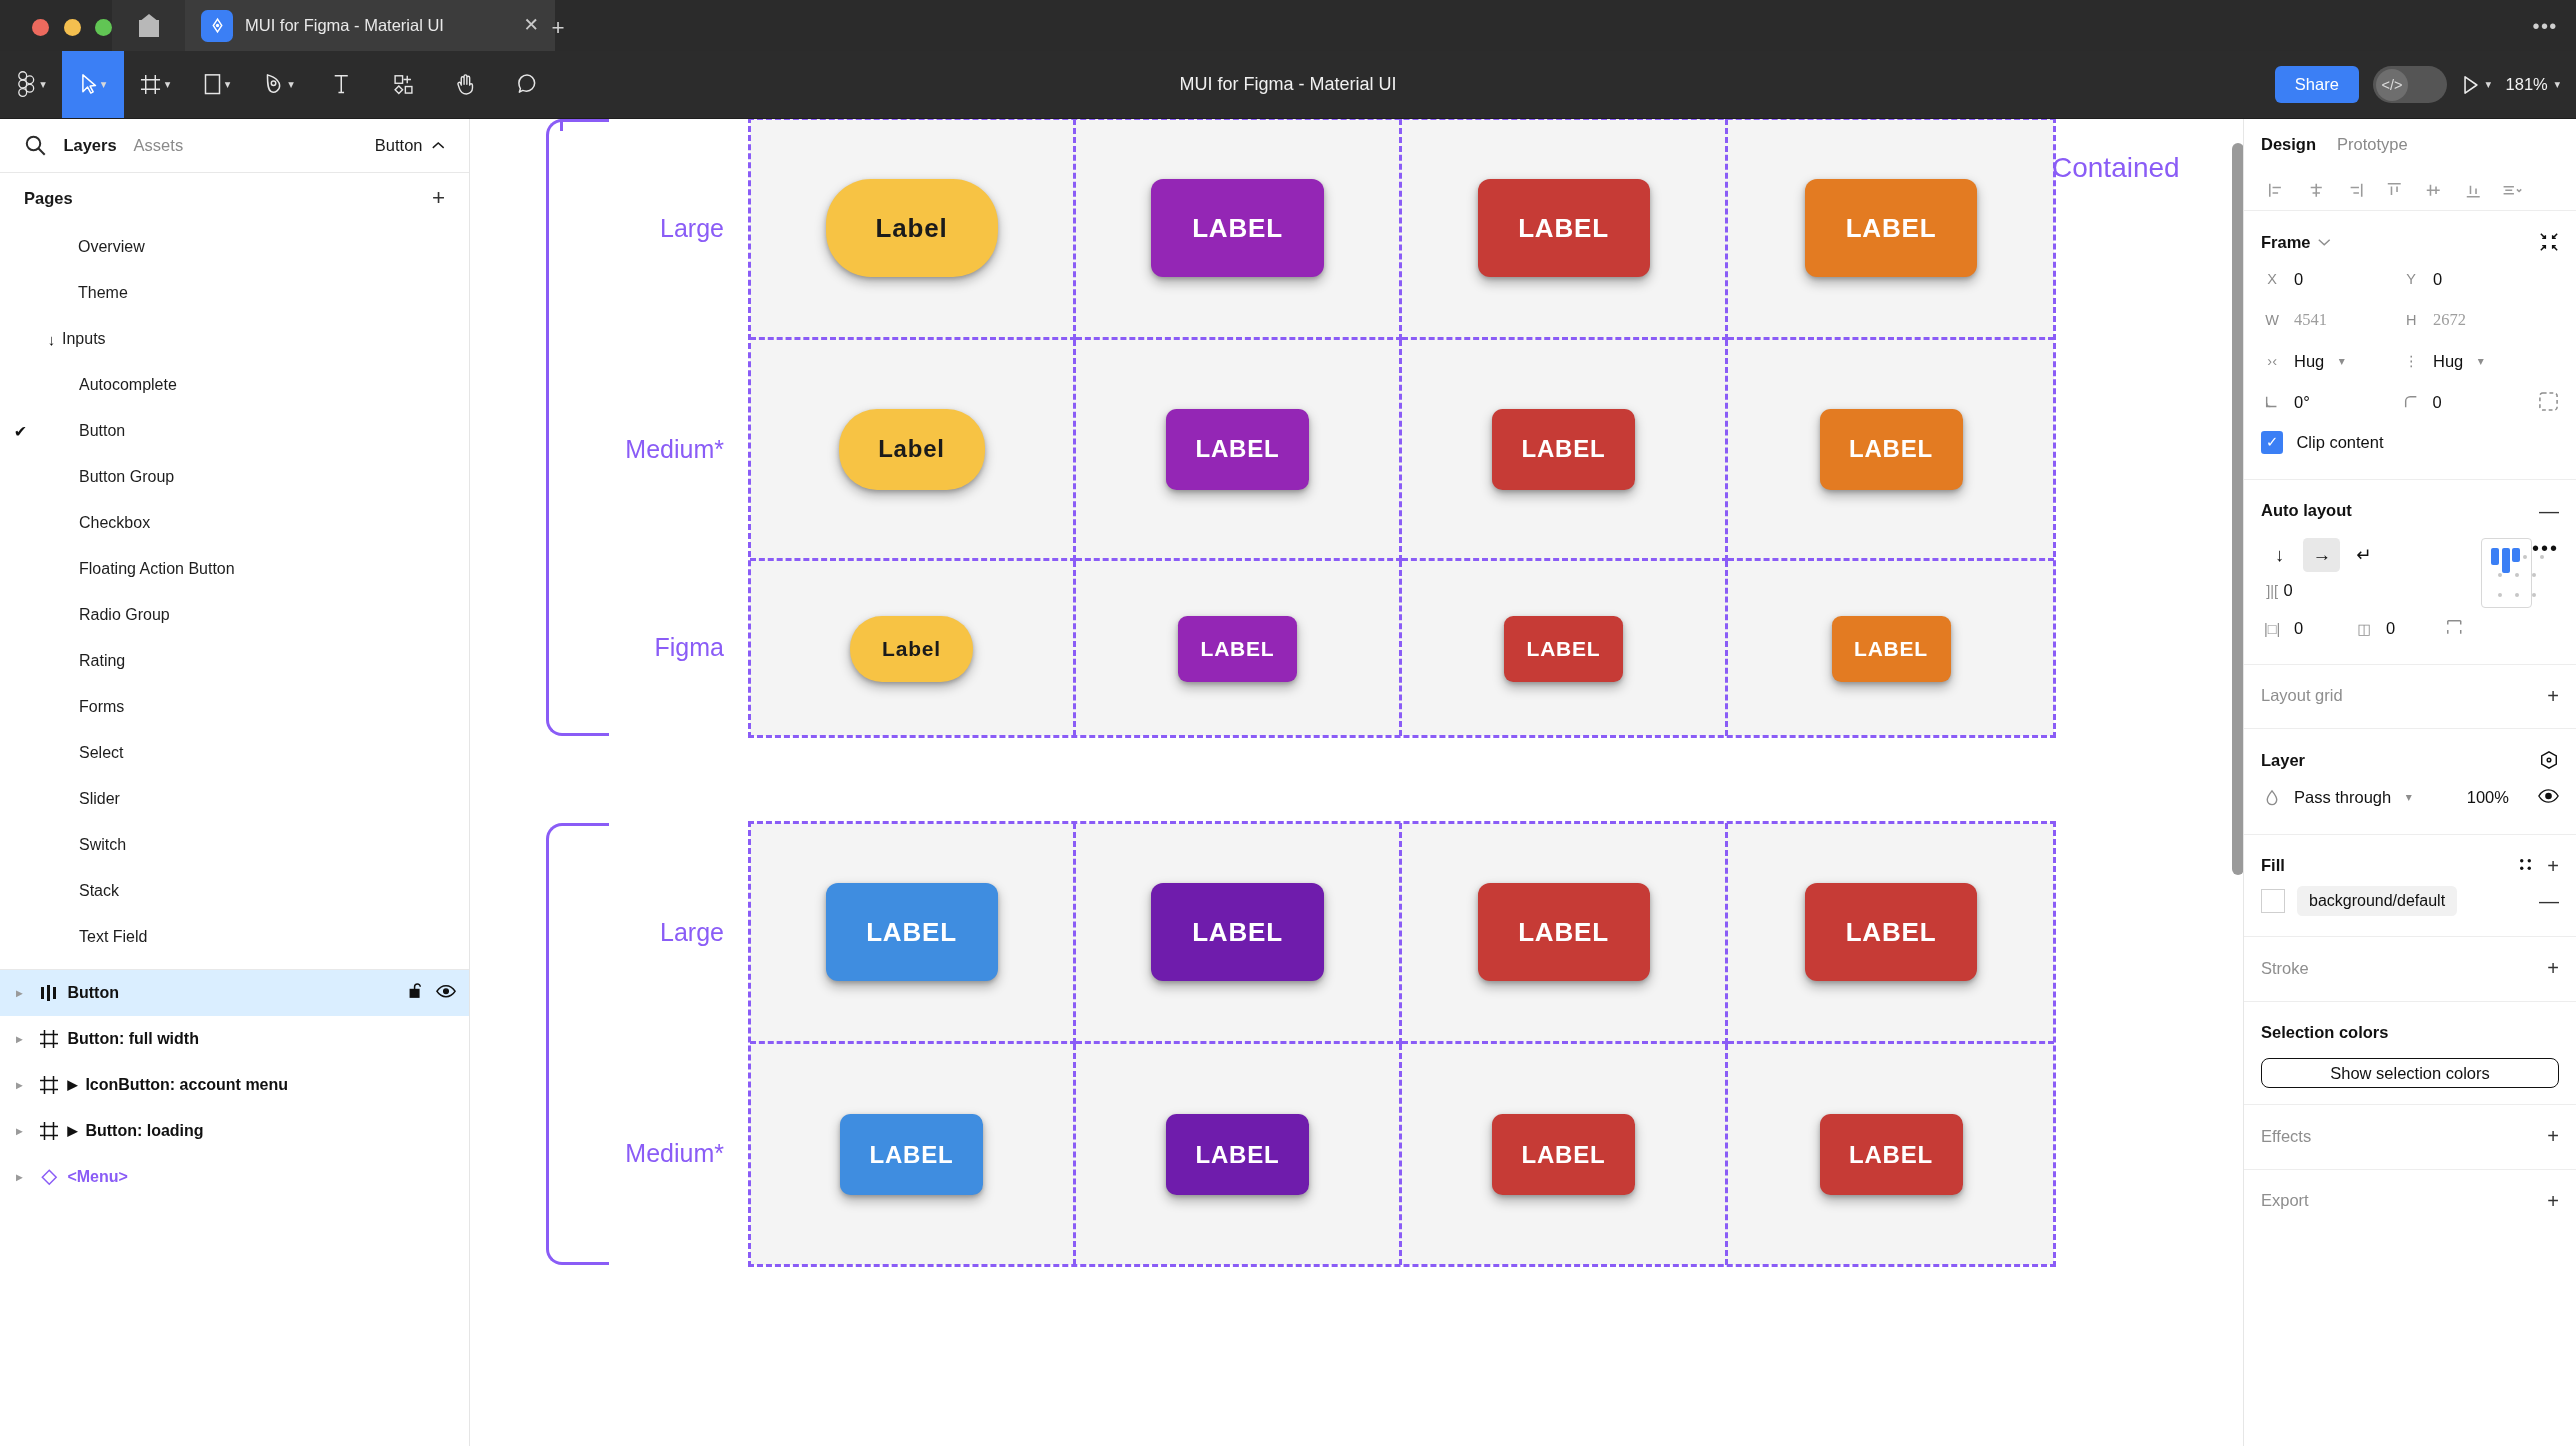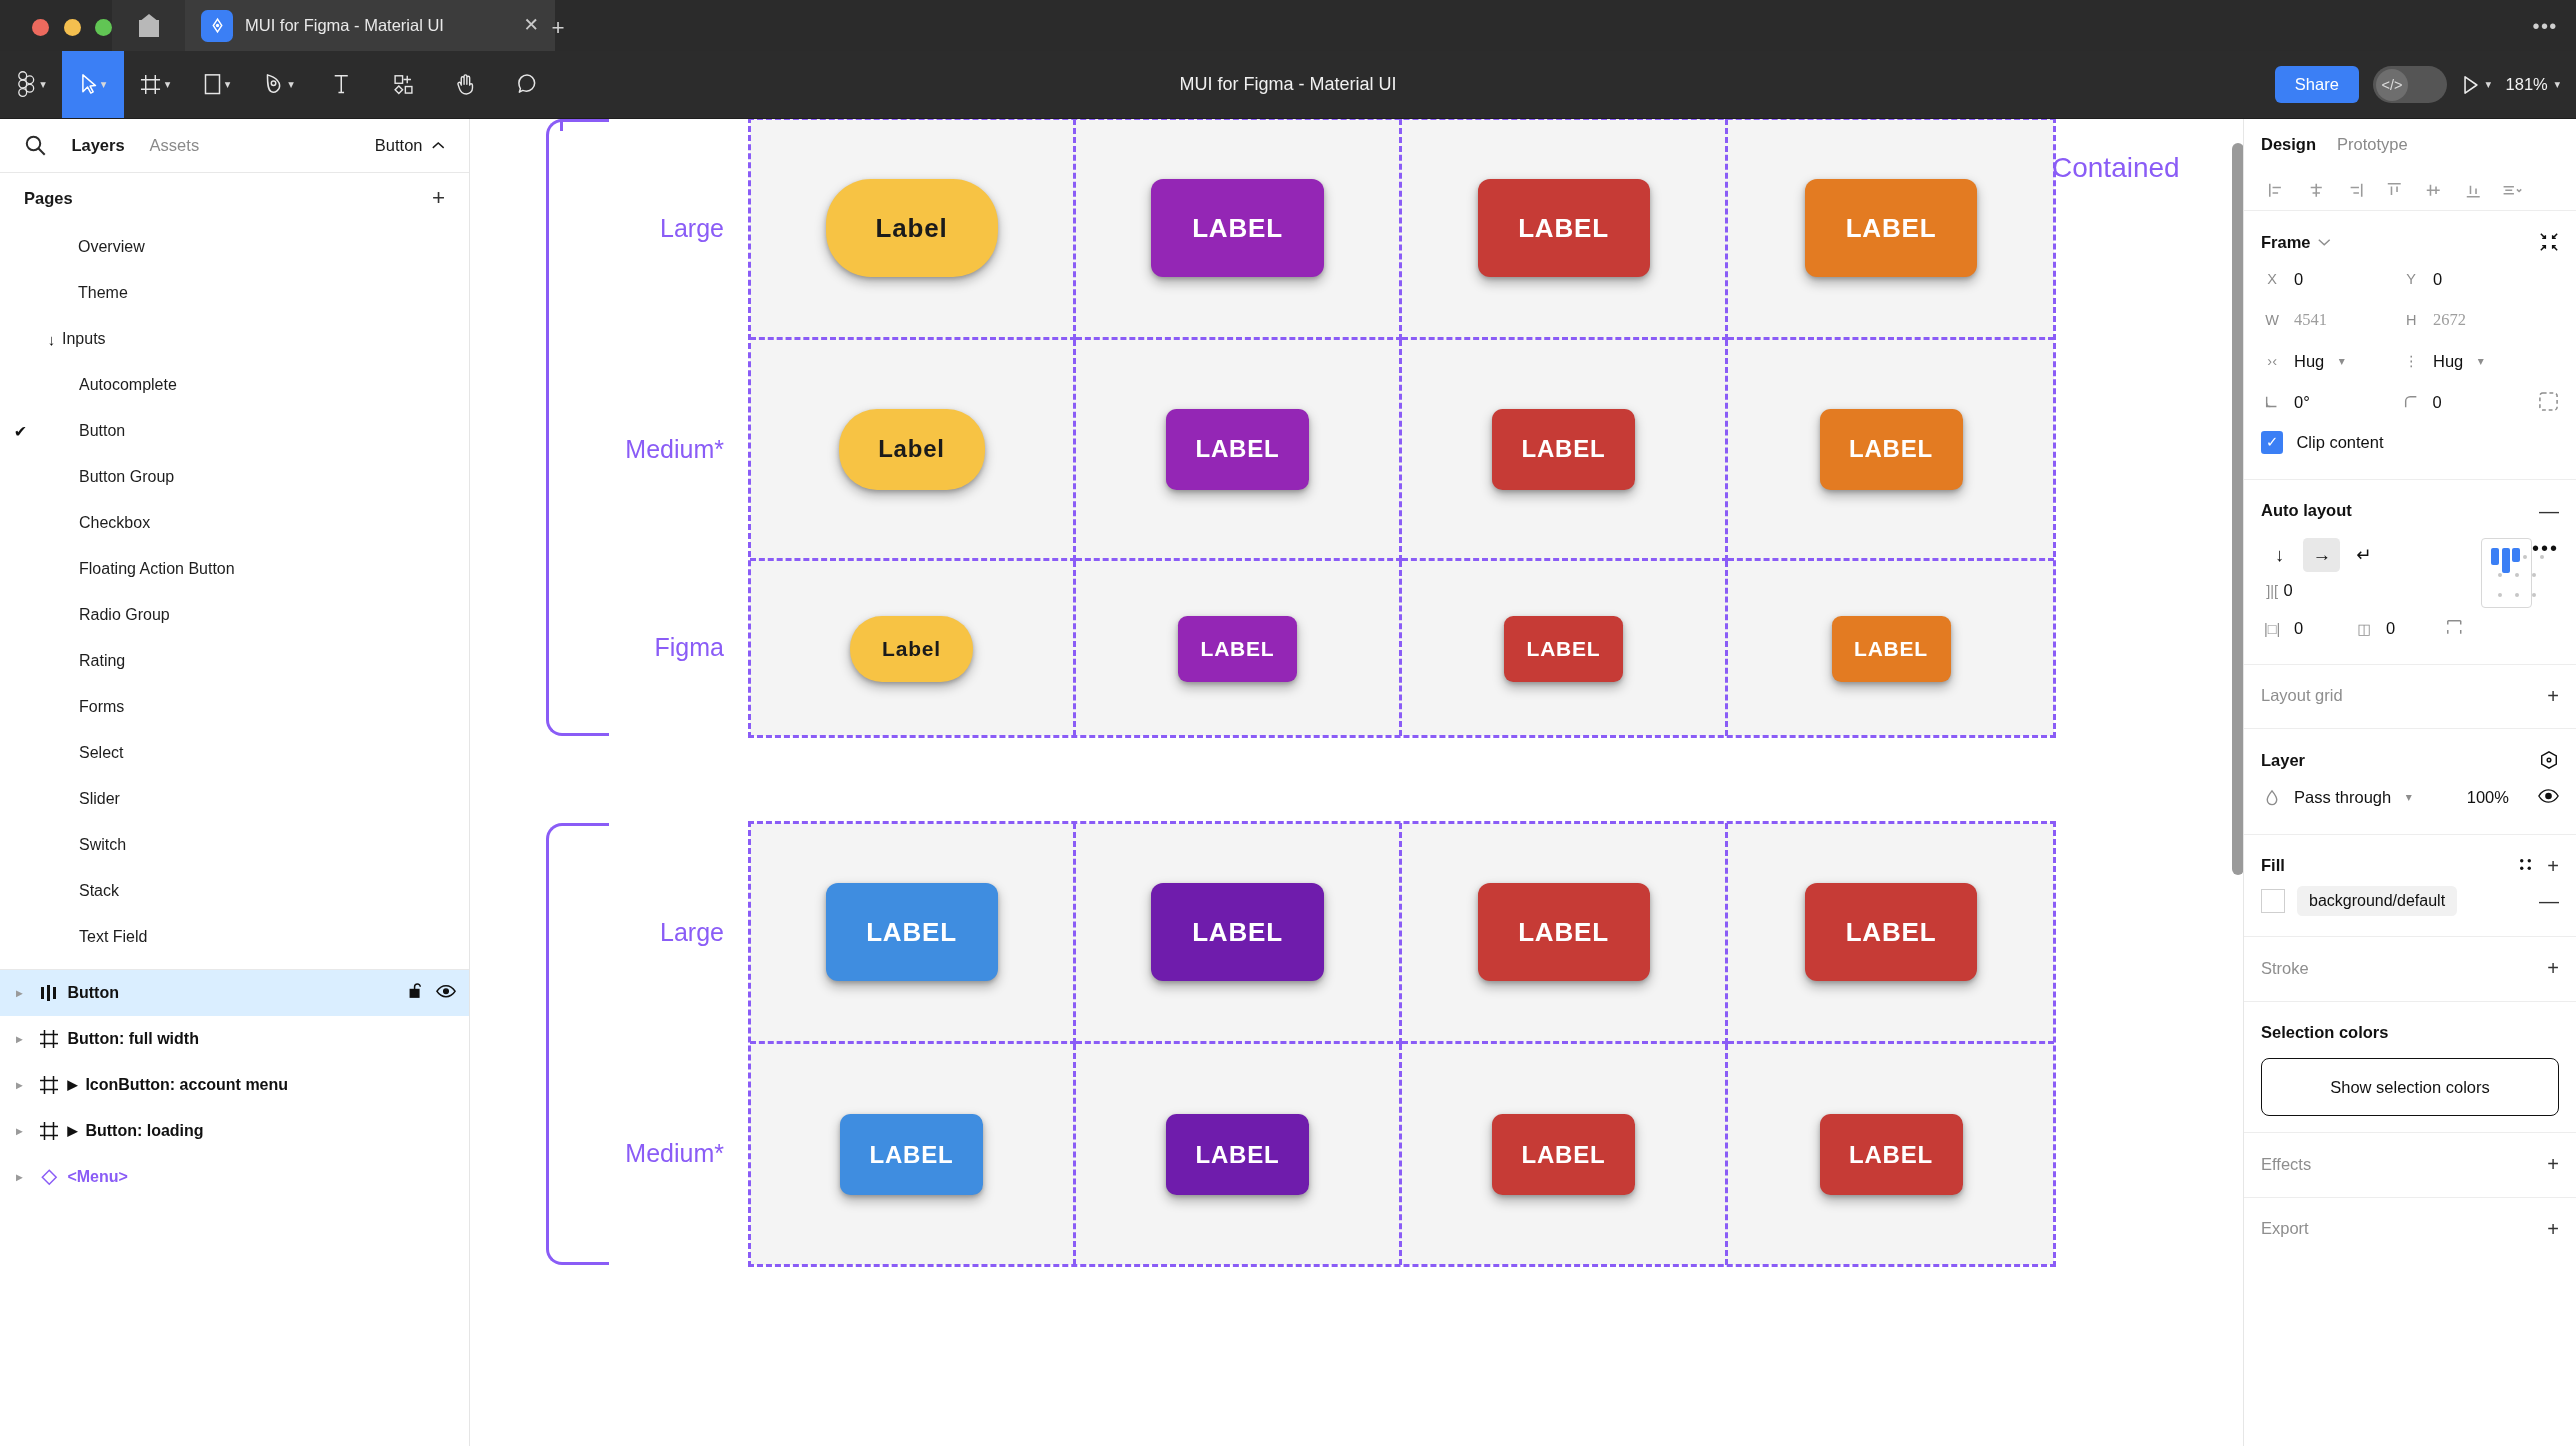--- a/index.html
+++ b/index.html
@@ -50,21 +50,21 @@
   #dev-toggle { width:74px; height:37px; border-radius:18.5px; background:#555;
     display:flex; align-items:center; padding:2.6px; cursor:pointer; }
   #dev-knob { width:32px; height:32px; border-radius:50%; background:#6e6e6e;
     display:flex; align-items:center; justify-content:center; color:#dcdcdc; font-size:14.5px; }
   #play-grp { display:flex; align-items:center; gap:6.6px; color:#ececec; }
   #zoom-grp { display:flex; align-items:center; gap:6.6px; color:#f2f2f2; font-size:16.5px; }
 
   
   #left-panel { position:absolute; left:0; top:119px; width:470px; height:1328px;
     background:#fff; border-right:0.7px solid #e5e5e5; }
-  #lp-tabs { height:54px; display:flex; align-items:center; padding:0 24px; gap:25px;
+  #lp-tabs { height:54px; display:flex; align-items:center; padding:0 24px; gap:17px;
     border-bottom:0.7px solid #e8e8e8; }
   #lp-search { width:22.4px; height:22.4px; flex:none; }
   .lp-tab { font-size:16.5px; color:#8a8a8a; cursor:pointer; }
   .lp-tab.active { color:#1a1a1a; font-weight:bold; }
   #lp-file { margin-left:auto; font-size:16.5px; color:#1a1a1a; display:flex;
     align-items:center; gap:8px; cursor:pointer; }
   #pages-head { height:51px; display:flex; align-items:center; padding:0 24px; }
   #pages-label { font-size:16.5px; font-weight:bold; color:#1a1a1a; }
   #pages-add { margin-left:auto; font-size:22.4px; color:#333; cursor:pointer; line-height:1; }
   .page-row { height:46px; display:flex; align-items:center; font-size:16px;
@@ -142,21 +142,21 @@
     position:relative; margin-left:17px; }
   .pad-dot { position:absolute; width:4px; height:4px; border-radius:50%; background:#c7c7c7; }
   .pad-bar { position:absolute; background:#3b7ff5; border-radius:2px; }
   #al-more { margin-left:auto; font-size:20px; color:#111; letter-spacing:2px;
     cursor:pointer; line-height:1; }
   .fill-row { display:flex; align-items:center; gap:12px; height:38px; }
   #fill-swatch { width:24px; height:24px; border:0.7px solid #cfcfcf; background:#fff; flex:none; }
   #fill-token { background:#f1f1f1; border-radius:5.3px; padding:6px 12px; font-size:16px;
     color:#111; }
   #fill-minus { margin-left:auto; font-size:20px; color:#333; cursor:pointer; line-height:1; }
-  #show-sel { width:100%; height:58px; border:1.3px solid #111; border-radius:8px;
+  #show-sel { width:100%; height:30px; border:1.3px solid #111; border-radius:8px;
     background:#fff; font-size:16.5px; color:#111; font-family:inherit; cursor:pointer;
     margin-top:9.2px; }
   .layer-prop { display:flex; align-items:center; height:41px; gap:10.6px; }
   #blend-val { font-size:16.5px; color:#111; }
   #opacity-val { font-size:16.5px; color:#111; margin-left:auto; margin-right:18.5px; }
 </style>
 </head>
 <body>
 
 <div id="browser-chrome">

